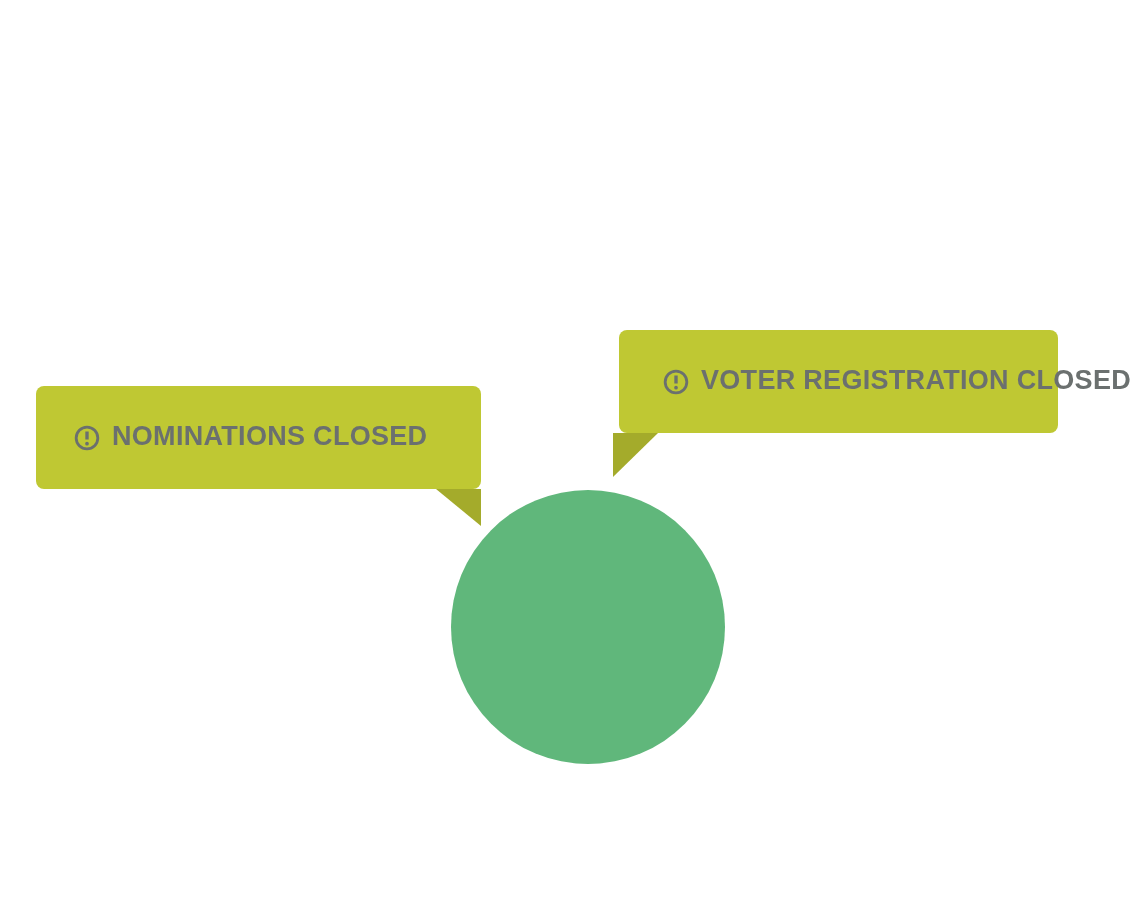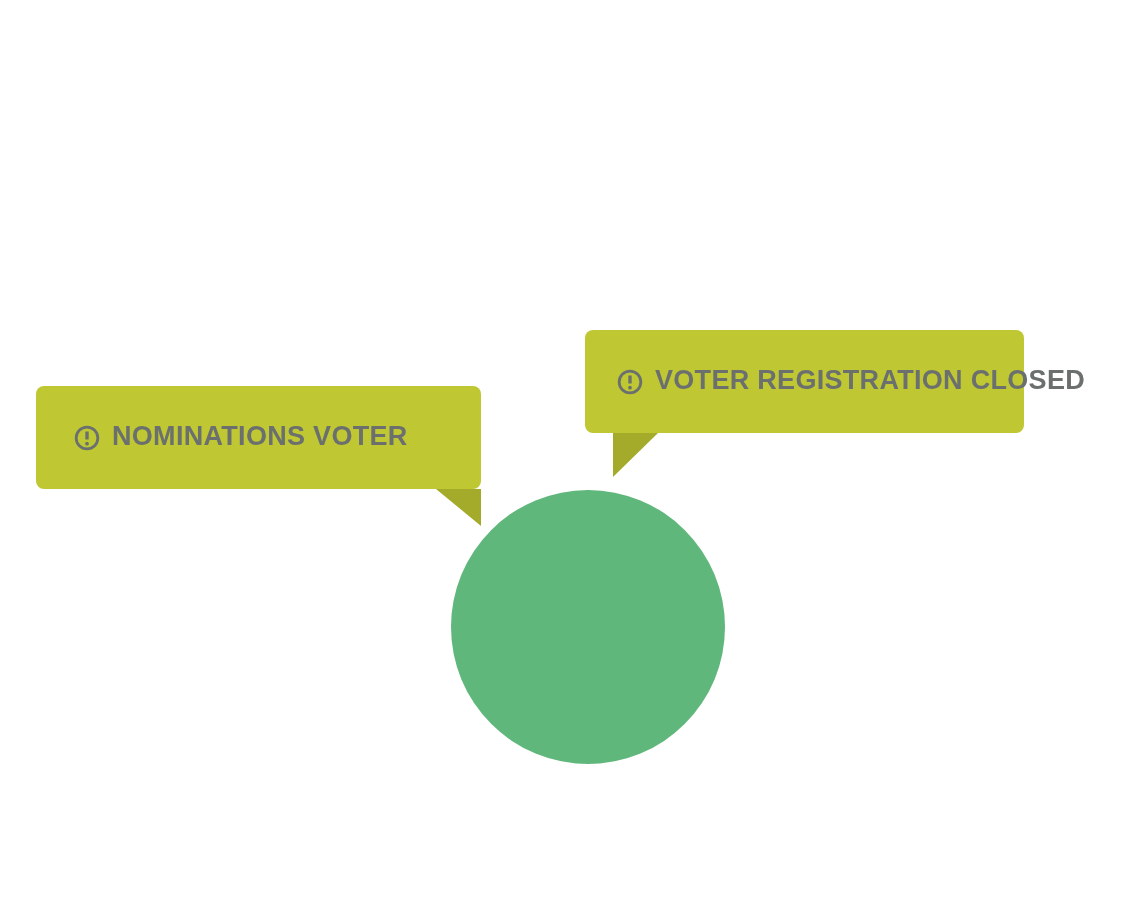--- a/index.html
+++ b/index.html
@@ -24,24 +24,24 @@
     align-items: center;
     box-sizing: border-box;
   }
   .callout-nominations {
     left: 36px;
     top: 386px;
     width: 445px;
     padding-left: 38px;
   }
   .callout-voter {
-    left: 585px;
+    left: 619px;
     top: 330px;
     width: 439px;
-    padding-left: 32px;
+    padding-left: 44px;
   }
   .tail {
     position: absolute;
     background: var(--bubble_tail, #a4ab2b);
   }
   .tail-nominations {
     left: 436px;
     top: 489px;
     width: 45px;
     height: 37px;
@@ -86,21 +86,21 @@
 <div class="stage">
 
   <div class="callout callout-nominations">
     <span class="alert-icon">
       <svg viewBox="0 0 24 24" width="26" height="26" fill="none" stroke="currentColor" aria-hidden="true">
         <circle cx="12" cy="12" r="10" stroke-width="2.6"></circle>
         <line x1="12" y1="6" x2="12" y2="13.4" stroke-width="3.1" stroke-linecap="butt"></line>
         <circle cx="12" cy="17.2" r="1.7" fill="currentColor" stroke="none"></circle>
       </svg>
     </span>
-    <span class="callout-label">NOMINATIONS VOTER</span>
+    <span class="callout-label">NOMINATIONS CLOSED</span>
   </div>
   <div class="tail tail-nominations"></div>
 
   <div class="callout callout-voter">
     <span class="alert-icon">
       <svg viewBox="0 0 24 24" width="26" height="26" fill="none" stroke="currentColor" aria-hidden="true">
         <circle cx="12" cy="12" r="10" stroke-width="2.6"></circle>
         <line x1="12" y1="6" x2="12" y2="13.4" stroke-width="3.1" stroke-linecap="butt"></line>
         <circle cx="12" cy="17.2" r="1.7" fill="currentColor" stroke="none"></circle>
       </svg>

